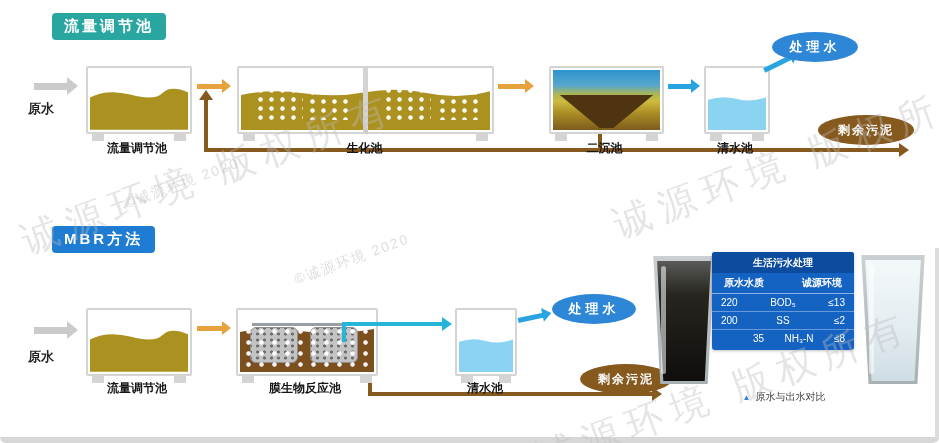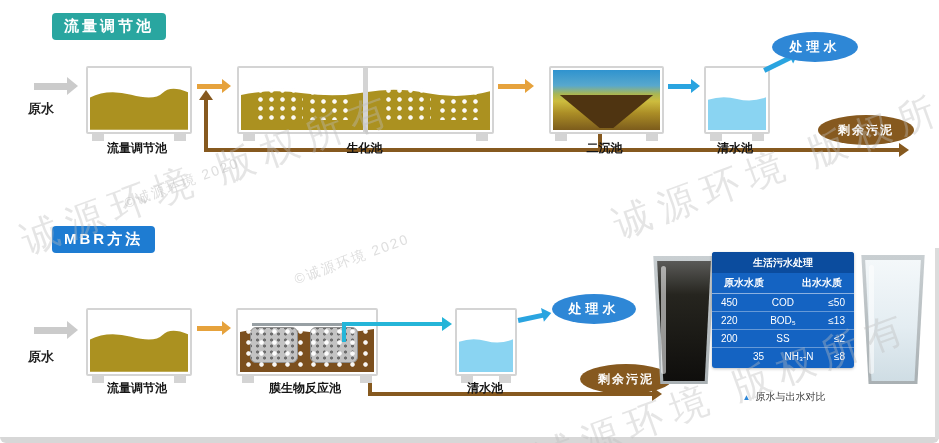--- a/index.html
+++ b/index.html
@@ -207,26 +207,21 @@
     <div class="glass dark" style="left:652px;top:256px;width:64px;height:128px;">
       <i class="gbody"></i>
       <i class="water"></i>
       <i class="shine"></i>
     </div>
 
     <div class="qtable" style="left:712px;top:252px;width:142px;">
       <div class="q-title">生活污水处理</div>
       <div class="q-sub">
         <span>原水水质</span>
-        <span>出水水质</span>
-      </div>
-      <div class="q-row">
-        <span class="c1">450</span>
-        <span class="c2">COD</span>
-        <span class="c3">≤50</span>
+        <span>诚源环境</span>
       </div>
       <div class="q-row">
         <span class="c1">220</span>
         <span class="c2">BOD₅</span>
         <span class="c3">≤13</span>
       </div>
       <div class="q-row">
         <span class="c1">200</span>
         <span class="c2">SS</span>
         <span class="c3">≤2</span>

